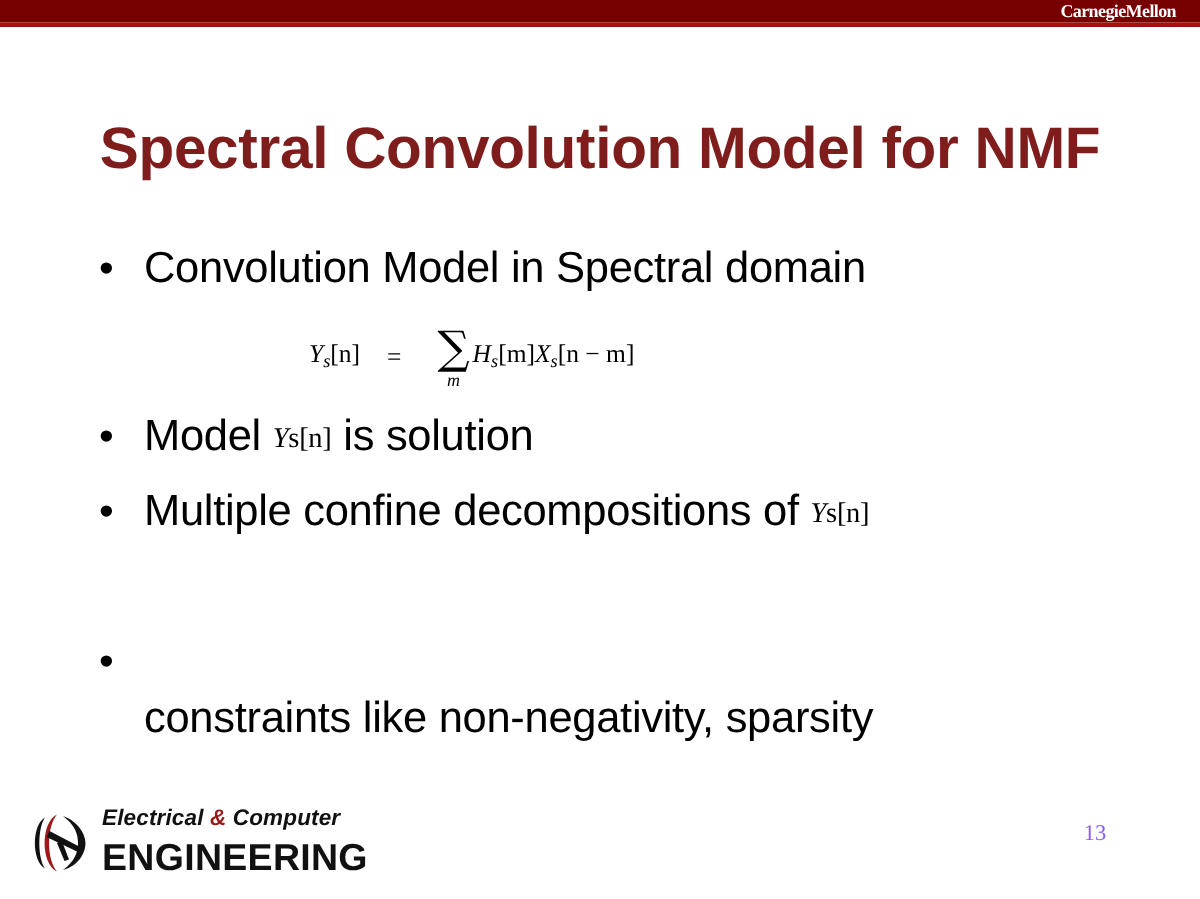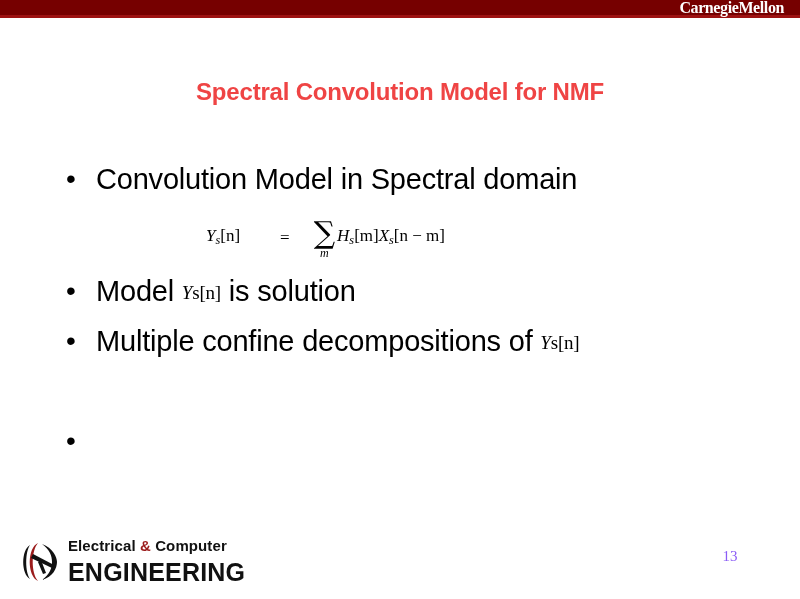--- a/index.html
+++ b/index.html
@@ -37,36 +37,36 @@
   }
   .cmu-wordmark {
     position: absolute;
     right: 16px;
     top: 0px;
     height: 15px;
     line-height: 15px;
     color: #ffffff;
     font-family: "Liberation Serif", serif;
     font-weight: bold;
-    font-size: 16px;
+    font-size: 12px;
     letter-spacing: -0.4px;
     white-space: nowrap;
   }
 
   
   .slide-title {
     position: absolute;
     left: 0;
     top: 78px;
     width: 800px;
     text-align: center;
     font-family: "Liberation Sans", sans-serif;
     font-weight: bold;
-    font-size: 24px;
-    color: #ef4444;
+    font-size: 39px;
+    color: #7f1d1d;
     letter-spacing: -0.2px;
     white-space: nowrap;
   }
 
   
   .body-area {
     position: absolute;
     left: 66px;
     top: 160px;
     width: 700px;
@@ -113,21 +113,21 @@
 
   
   .equation {
     position: absolute;
     left: 140px;
     top: 58px;
     font-size: 17px;
     display: flex;
     align-items: center;
   }
-  .eq-lhs { margin-right: 40px; }
+  .eq-lhs { margin-right: 18px; }
   .eq-eq  { margin-right: 24px; }
   .sum-block {
     display: inline-flex;
     flex-direction: column;
     align-items: center;
     margin-right: 2px;
     position: relative;
     top: 2px;
   }
   .sum-sign {
@@ -170,20 +170,21 @@
     flex-direction: column;
     line-height: 1;
   }
   .ece-line1 {
     font-family: "Liberation Sans", sans-serif;
     font-weight: bold;
     font-size: 15px;
     color: #111111;
     letter-spacing: 0.1px;
     white-space: nowrap;
+    font-style: italic;
   }
   .ece-amp { color: #9b1b1b; }
   .ece-line2 {
     font-family: "Liberation Sans", sans-serif;
     font-weight: bold;
     font-size: 25px;
     color: #111111;
     letter-spacing: 0.2px;
     margin-top: 7px;
     white-space: nowrap;
@@ -242,20 +243,21 @@
       <span class="bullet-text">
         <span>Multiple confine decompositions of</span>
         <span class="inline-math"><i>Y</i><span class="sub">s</span><span class="brk">[n]</span></span>
       </span>
     </div>
 
     <div class="bullet b4">
       <span class="bullet-marker">•</span>
       <span class="bullet-text">
         <br>
+        <span>constraints like non-negativity, sparsity</span>
       </span>
     </div>
 
   </div>
 
   <div class="ece-logo">
     <svg class="ece-mark" viewBox="0 0 46 42">
       <path d="M14 4 C5 9, 5 33, 14 38 C9 31, 9 11, 14 4 Z" fill="#111111"></path>
       <path d="M22 2 C11 7, 11 35, 22 40 C15 32, 15 10, 22 2 Z" fill="#9b1b1b"></path>
       <path d="M26 3 C37 7, 41 16, 41 21 C41 27, 37 36, 26 39 C34 33, 36 27, 36 21 C36 15, 34 9, 26 3 Z" fill="#111111"></path>

